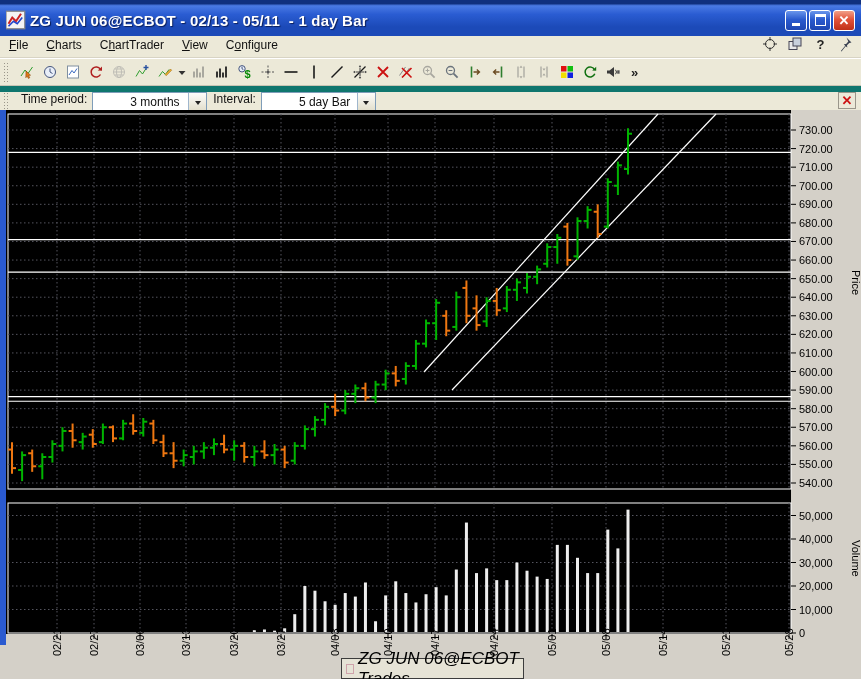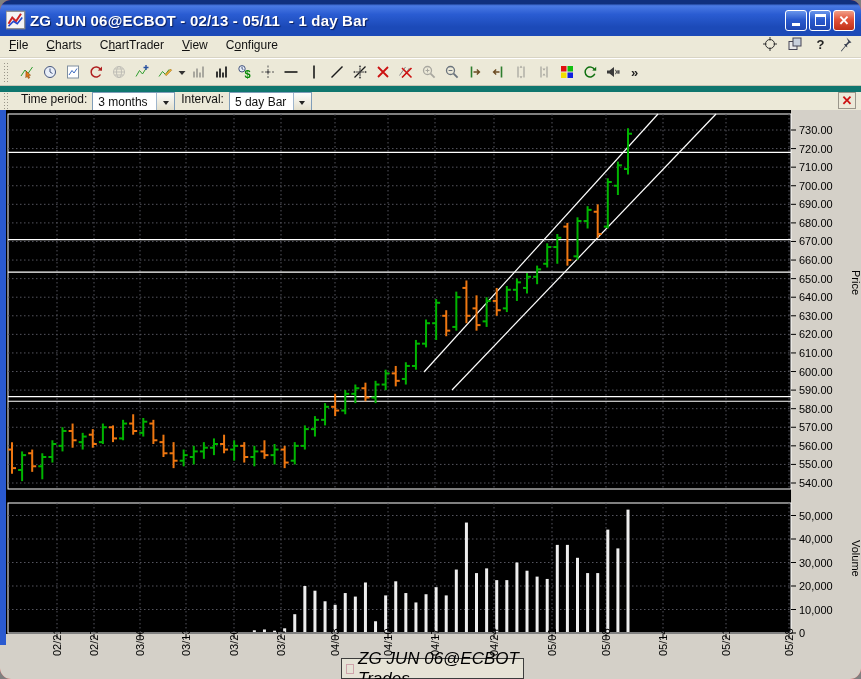--- a/index.html
+++ b/index.html
@@ -1,17 +1,17 @@
 <!DOCTYPE html>
 <html><head>
 <meta charset="utf-8">
 <style>
   html,body{margin:0;padding:0;background:#808080;}
   #win{position:relative;width:861px;height:679px;overflow:hidden;background:#ef4444;
-       font-family:"Liberation Sans",sans-serif;border-radius:11px;-webkit-font-smoothing:none;}
+       font-family:"Liberation Sans",sans-serif;-webkit-font-smoothing:none;}
   
   .titlebar{position:absolute;left:0;top:0;width:861px;height:36px;
     background:linear-gradient(180deg,#10307e 0%,#10307e 10%,#4a7ae4 16%,#2a5cd2 40%,#1c4ab8 75%,#1c4ab8 100%);
     display:flex;align-items:center;}
   .ticon{width:20px;height:20px;margin:4px 4px 0 6px;flex:0 0 auto;}
   .ttext{color:#fff;font-size:15px;font-weight:bold;margin-top:4px;letter-spacing:.2px;
          text-shadow:1px 1px 1px #0a1e5a;white-space:pre;}
   .winbtns{margin-left:auto;margin-top:4px;margin-right:6px;display:flex;gap:2px;}
   .wb{width:22px;height:21px;border-radius:3px;border:1px solid #fff;display:flex;
       align-items:center;justify-content:center;color:#fff;font-size:13px;font-weight:bold;
@@ -33,21 +33,21 @@
   .tb{width:23px;height:22px;border:1px solid transparent;background:transparent;padding:1px;
       display:flex;align-items:center;justify-content:center;box-sizing:border-box;}
   .tb.narrow{width:11px;}
   .tb .ic{width:16px;height:16px;display:block;}
   .tb.dis{opacity:.55;filter:grayscale(1);}
   
   .filterbar{position:absolute;left:0;top:86px;width:861px;height:32px;background:#ece9d8;
     border-top:6px solid #0f766e;display:flex;align-items:flex-start;font-size:12px;color:#111;box-sizing:border-box;}
   .flabel{margin:0 5px 0 6px;}
   .combo{display:inline-flex;height:19px;border:1px solid #7f9db9;background:#fff;align-items:stretch;}
-  .combo .val{padding:2px 6px 8px 5px;min-width:52px;font-size:12px;}
+  .combo .val{padding:2px 6px 8px 5px;min-width:52px;font-size:12px;margin-left:32px;}
   .combo .cbtn{width:17px;background:linear-gradient(180deg,#fdfdfb,#e0dcc8);border-left:1px solid #9fb6cd;
     display:flex;align-items:center;justify-content:center;}
   .combo .arr{width:0;height:0;border-left:3.5px solid transparent;border-right:3.5px solid transparent;border-top:4px solid #222;}
   .fclose{margin-left:auto;margin-right:5px;width:16px;height:15px;background:#ece9d8;
     border:1px solid #9a968a;display:flex;align-items:center;justify-content:center;
     color:#cc1111;font-weight:bold;font-size:13px;line-height:1;}
   
   .chartarea{position:absolute;left:0;top:110px;width:861px;height:455px;}
   .legend{position:absolute;left:341px;top:548px;width:181px;height:19px;background:#e6e3d6;
     border:1px solid #3c3c3c;display:flex;align-items:center;font-size:17px;color:#000;font-style:italic;}

